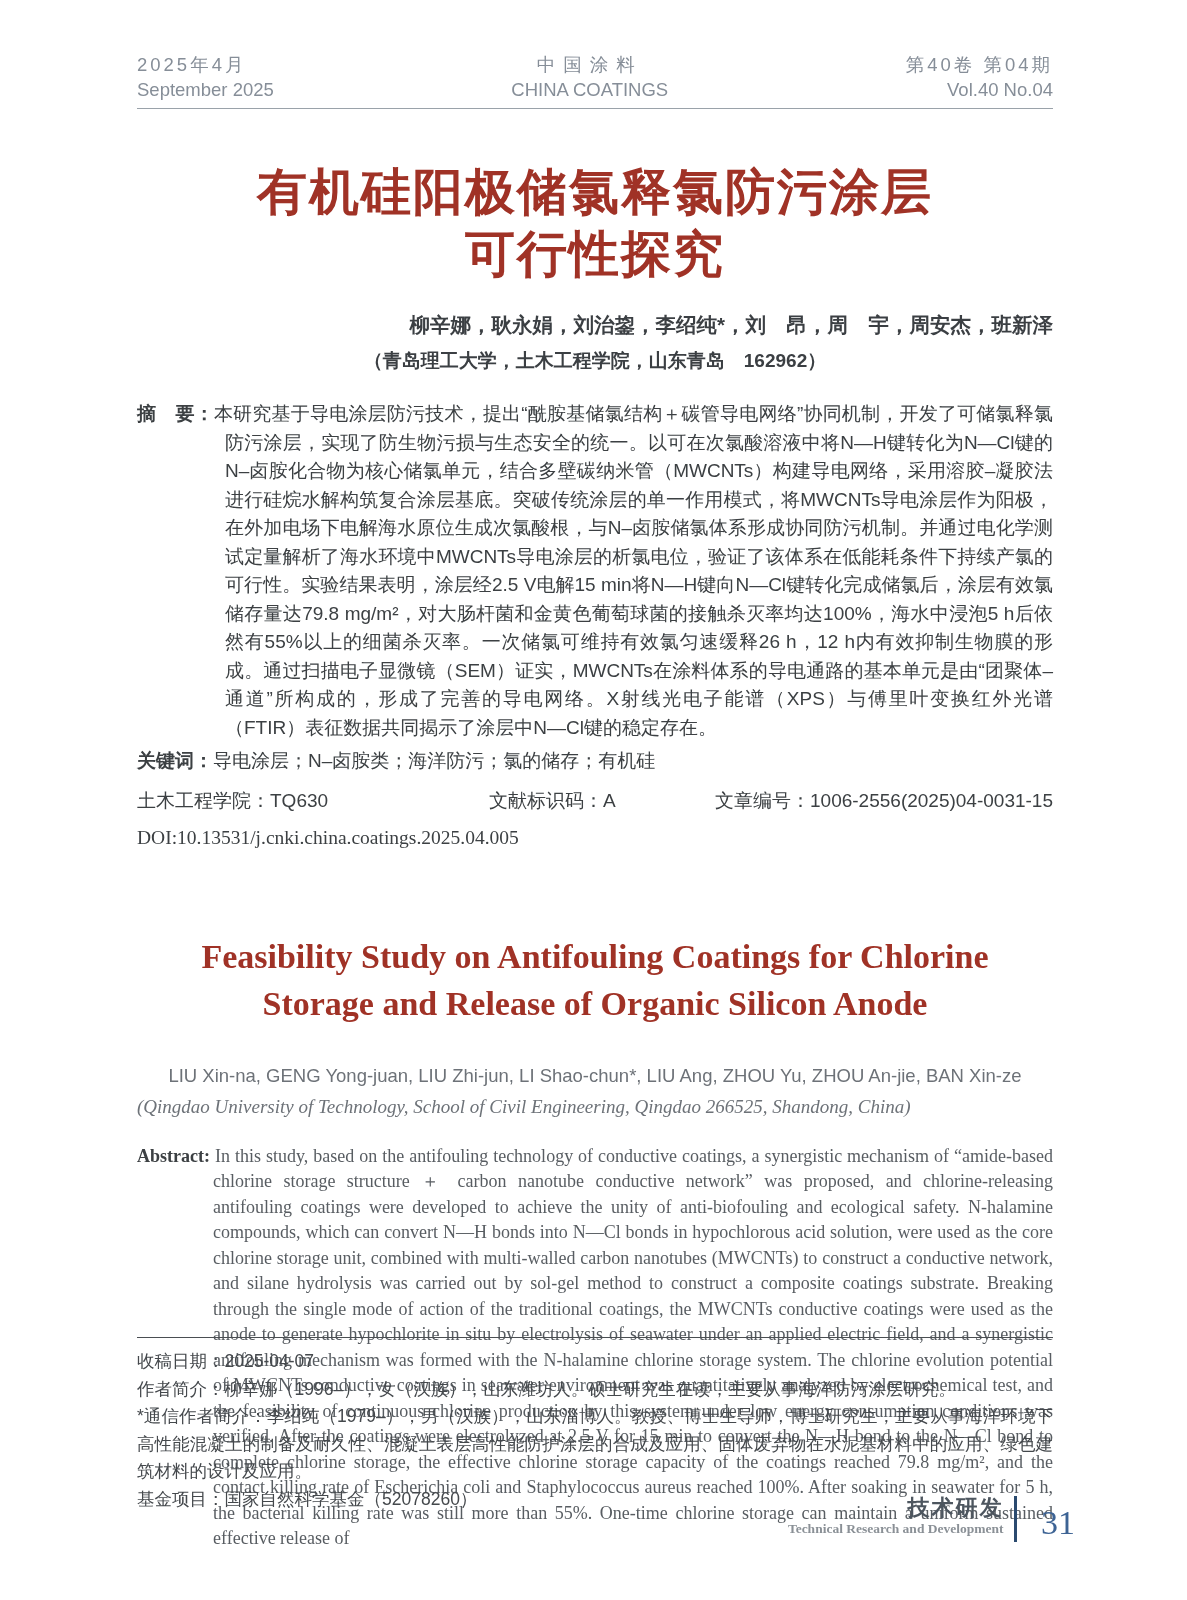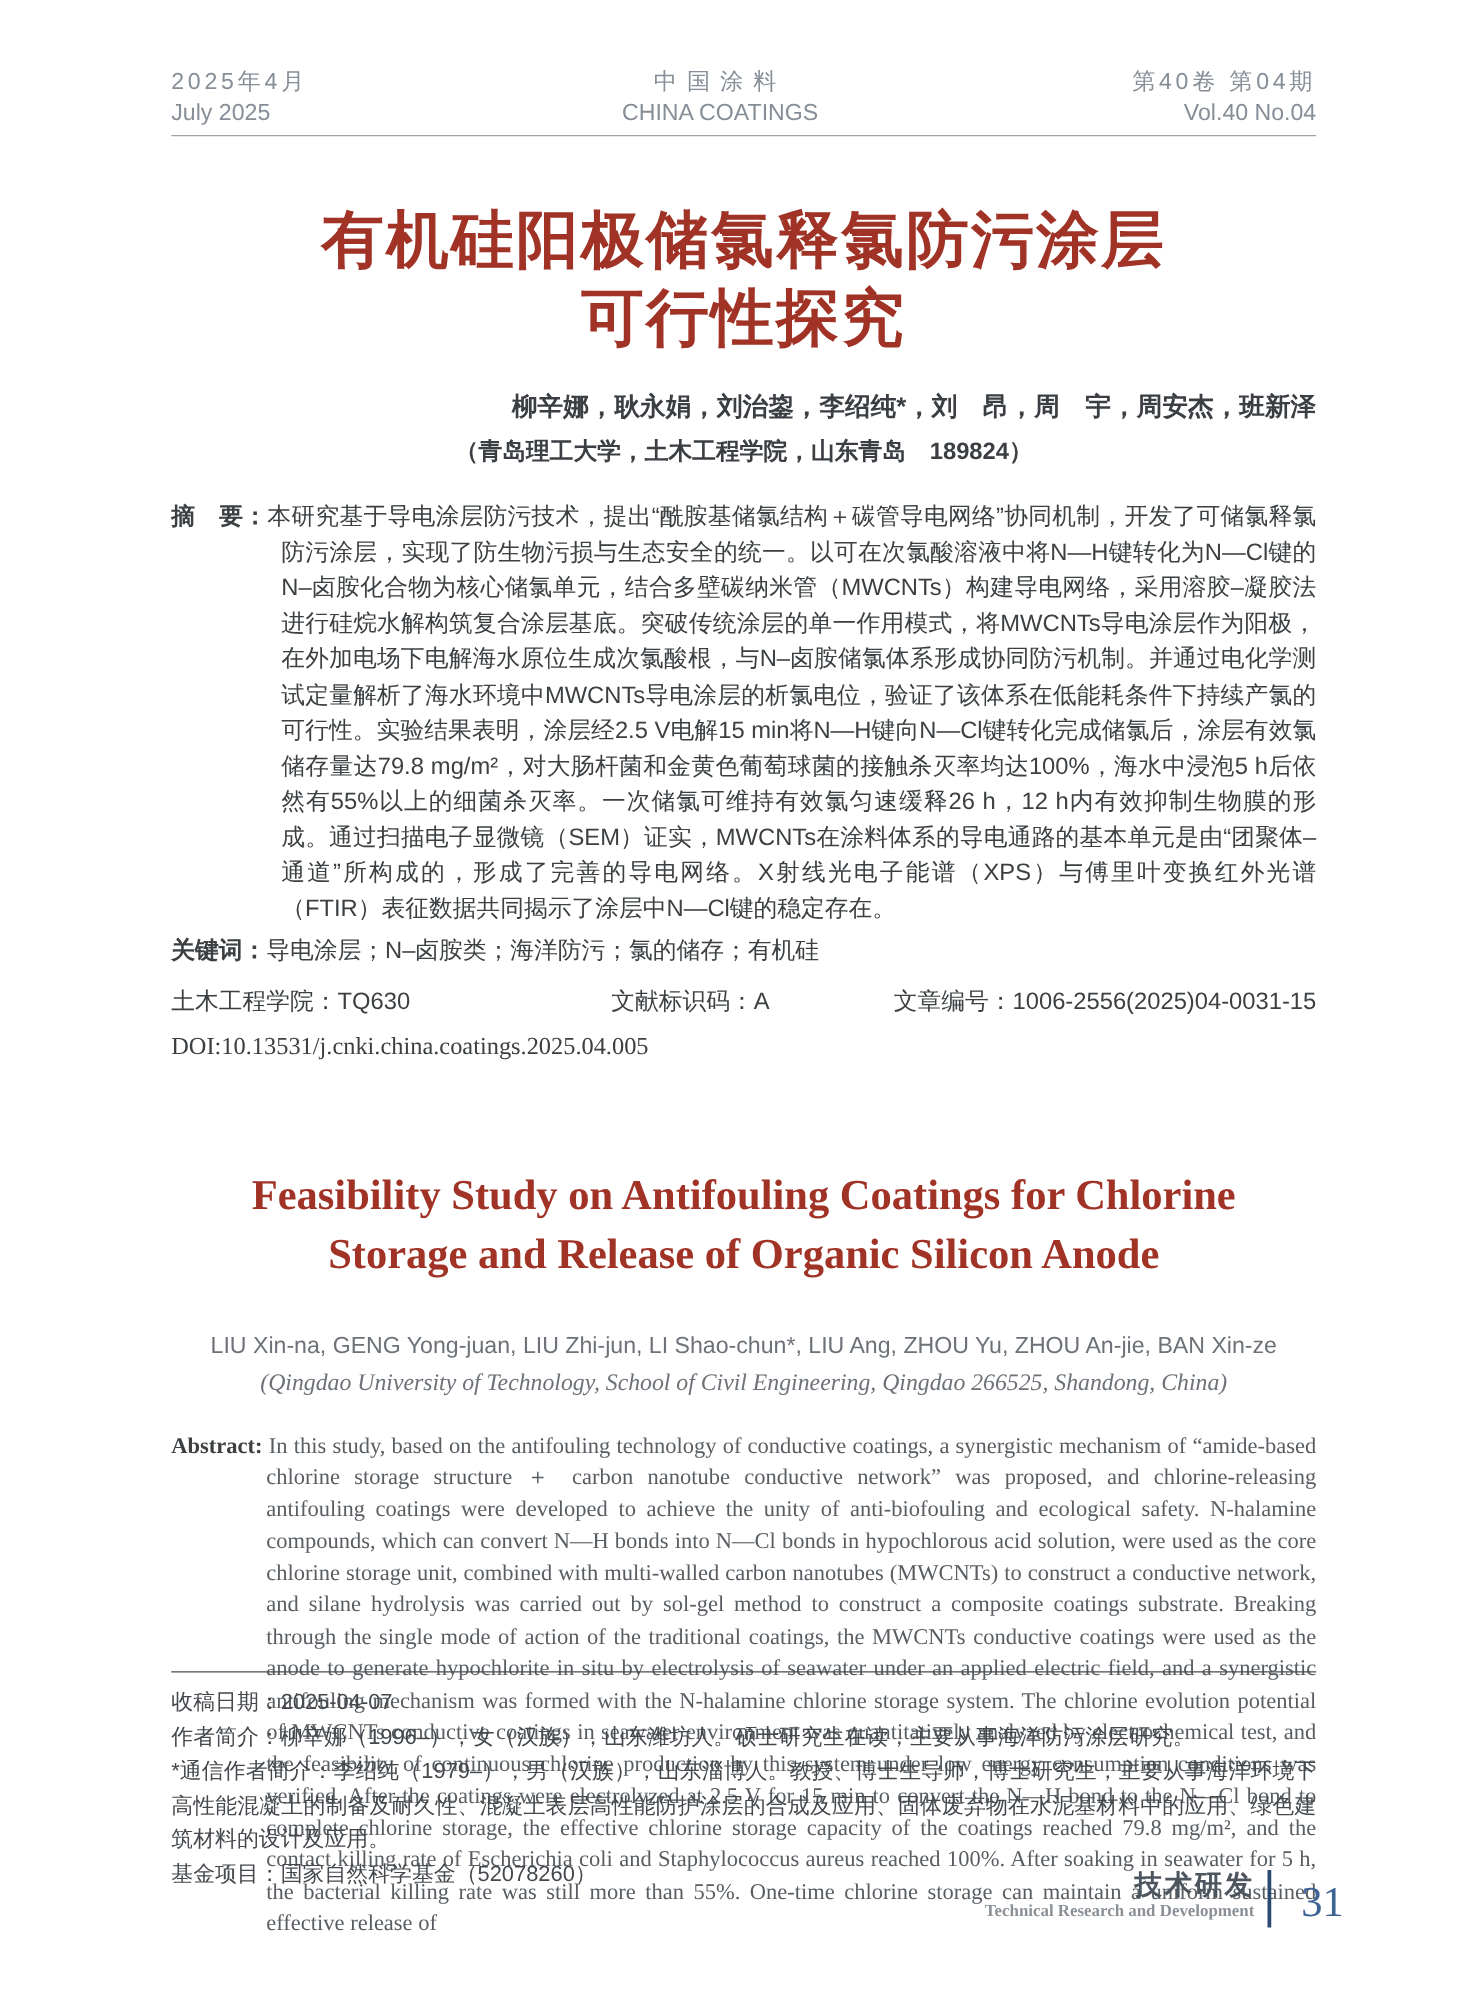--- a/index.html
+++ b/index.html
@@ -103,21 +103,20 @@
     line-height: 47px;
   }
   .authors-en {
     margin-top: 38px;
     text-align: center;
     color: #6d7278;
     font-size: 18.5px;
   }
   .affil-en {
     margin-top: 9px;
-    text-align: center;
     color: #6d7278;
     font-family: "Liberation Serif", serif;
     font-style: italic;
     font-size: 19px;
   }
 
   
   .abstract-en {
     margin-top: 26px;
     color: #585d62;
@@ -184,39 +183,39 @@
 </style>
 </head>
 <body>
 
 <div class="page">
   <div class="content">
 
     <div class="jheader">
       <div class="col left">
         <div class="cn">2025年4月</div>
-        <div class="en">July 2025</div>
+        <div class="en">September 2025</div>
       </div>
       <div class="col center">
         <div class="cn">中国涂料</div>
         <div class="en">CHINA COATINGS</div>
       </div>
       <div class="col right">
         <div class="cn">第40卷 第04期</div>
         <div class="en">Vol.40 No.04</div>
       </div>
     </div>
 
     <h1 class="title-cn">
       <span>有机硅阳极储氯释氯防污涂层</span><br>
       <span>可行性探究</span>
     </h1>
 
     <div class="authors-cn">柳辛娜，耿永娟，刘治鋆，李绍纯*，刘　昂，周　宇，周安杰，班新泽</div>
-    <div class="affil-cn">（青岛理工大学，土木工程学院，山东青岛　189824）</div>
+    <div class="affil-cn">（青岛理工大学，土木工程学院，山东青岛　162962）</div>
 
     <p class="abstract-cn"><span class="label">摘　要：</span><span>本研究基于导电涂层防污技术，提出“酰胺基储氯结构＋碳管导电网络”协同机制，开发了可储氯释氯防污涂层，实现了防生物污损与生态安全的统一。以可在次氯酸溶液中将N—H键转化为N—Cl键的N–卤胺化合物为核心储氯单元，结合多壁碳纳米管（MWCNTs）构建导电网络，采用溶胶–凝胶法进行硅烷水解构筑复合涂层基底。突破传统涂层的单一作用模式，将MWCNTs导电涂层作为阳极，在外加电场下电解海水原位生成次氯酸根，与N–卤胺储氯体系形成协同防污机制。并通过电化学测试定量解析了海水环境中MWCNTs导电涂层的析氯电位，验证了该体系在低能耗条件下持续产氯的可行性。实验结果表明，涂层经2.5 V电解15 min将N—H键向N—Cl键转化完成储氯后，涂层有效氯储存量达79.8 mg/m²，对大肠杆菌和金黄色葡萄球菌的接触杀灭率均达100%，海水中浸泡5 h后依然有55%以上的细菌杀灭率。一次储氯可维持有效氯匀速缓释26 h，12 h内有效抑制生物膜的形成。通过扫描电子显微镜（SEM）证实，MWCNTs在涂料体系的导电通路的基本单元是由“团聚体–通道”所构成的，形成了完善的导电网络。X射线光电子能谱（XPS）与傅里叶变换红外光谱（FTIR）表征数据共同揭示了涂层中N—Cl键的稳定存在。</span></p>
 
     <p class="keywords-cn"><span class="label">关键词：</span><span>导电涂层；N–卤胺类；海洋防污；氯的储存；有机硅</span></p>
 
     <div class="meta-row">
       <div class="item clc"><span>土木工程学院：</span><span>TQ630</span></div>
       <div class="item doc"><span>文献标识码：</span><span>A</span></div>
       <div class="item aid"><span>文章编号：</span><span>1006-2556(2025)04-0031-15</span></div>
     </div>

